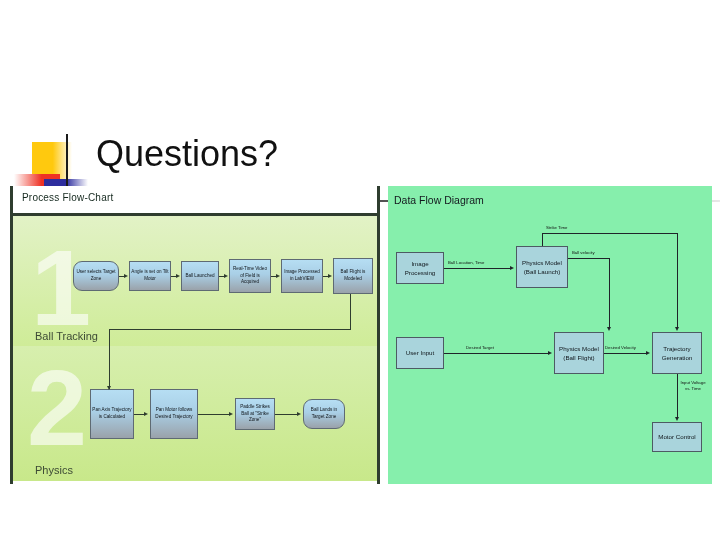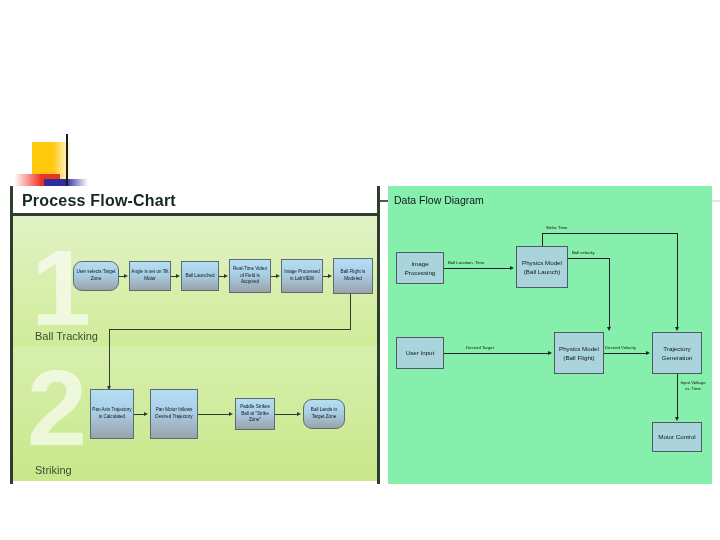--- a/index.html
+++ b/index.html
@@ -31,21 +31,21 @@
     letter-spacing:0px;font-weight:400;white-space:nowrap;
   }
 
   
   #figure{position:absolute;left:10px;top:186px;width:702px;height:300px;}
 
   
   #flow-panel{position:absolute;left:0px;top:0px;width:370px;height:298px;background:#ffffff;}
   .panel-left-rule{position:absolute;left:0px;top:0px;width:3px;height:298px;background:#2f3d2f;}
   #flow-title{
-    position:absolute;left:12px;top:6px;font-size:16px;font-weight:bold;
+    position:absolute;left:12px;top:6px;font-size:10px;font-weight:normal;
     color:#14281e;letter-spacing:.2px;
   }
   .flow-title-rule{position:absolute;left:3px;top:27px;width:367px;height:3px;background:#2f3d2f;}
   .flow-right-rule{position:absolute;left:367px;top:0px;width:3px;height:298px;background:#2f3d2f;}
 
   .band{position:absolute;left:3px;width:364px;}
   .band-1{top:30px;height:130px;background:linear-gradient(180deg,#E2F2C6 0%,#CFEC98 100%);}
   .band-2{top:160px;height:135px;background:linear-gradient(180deg,#D7EFAE 0%,#C8E88A 100%);}
 
   .bignum{
@@ -109,20 +109,21 @@
 </style>
 </head>
 <body>
 
 <div id="title-block">
   <div class="deco deco-yellow"></div>
   <div class="deco deco-red"></div>
   <div class="deco deco-blue"></div>
   <div class="deco deco-vline"></div>
   <div class="deco deco-hline"></div>
+  <div id="page-title">Questions?</div>
 </div>
 
 <div id="figure">
 
   <div id="flow-panel">
     <div class="panel-left-rule"></div>
     <div class="flow-right-rule"></div>
     <div id="flow-title">Process Flow-Chart</div>
     <div class="flow-title-rule"></div>
 
@@ -160,21 +161,21 @@
 
       <div class="arrow arrow-h" style="left:258px;top:60px;width:6px;"></div>
       <div class="ahead" style="left:263px;top:57.5px;"></div>
 
       <div class="arrow arrow-h" style="left:310px;top:60px;width:6px;"></div>
       <div class="ahead" style="left:315px;top:57.5px;"></div>
     </div>
 
     <div class="band band-2">
       <div class="bignum bignum-2">2</div>
-      <div class="bandlabel" style="top:118px;">Striking</div>
+      <div class="bandlabel" style="top:118px;">Physics</div>
 
       <div class="node" style="left:77px;top:43px;width:44px;height:50px;">
         <span>Pan Axis Trajectory is Calculated</span>
       </div>
       <div class="node" style="left:137px;top:43px;width:48px;height:50px;">
         <span>Pan Motor follows Desired Trajectory</span>
       </div>
       <div class="node" style="left:222px;top:52px;width:40px;height:32px;">
         <span>Paddle Strikes Ball at "Strike Zone"</span>
       </div>

